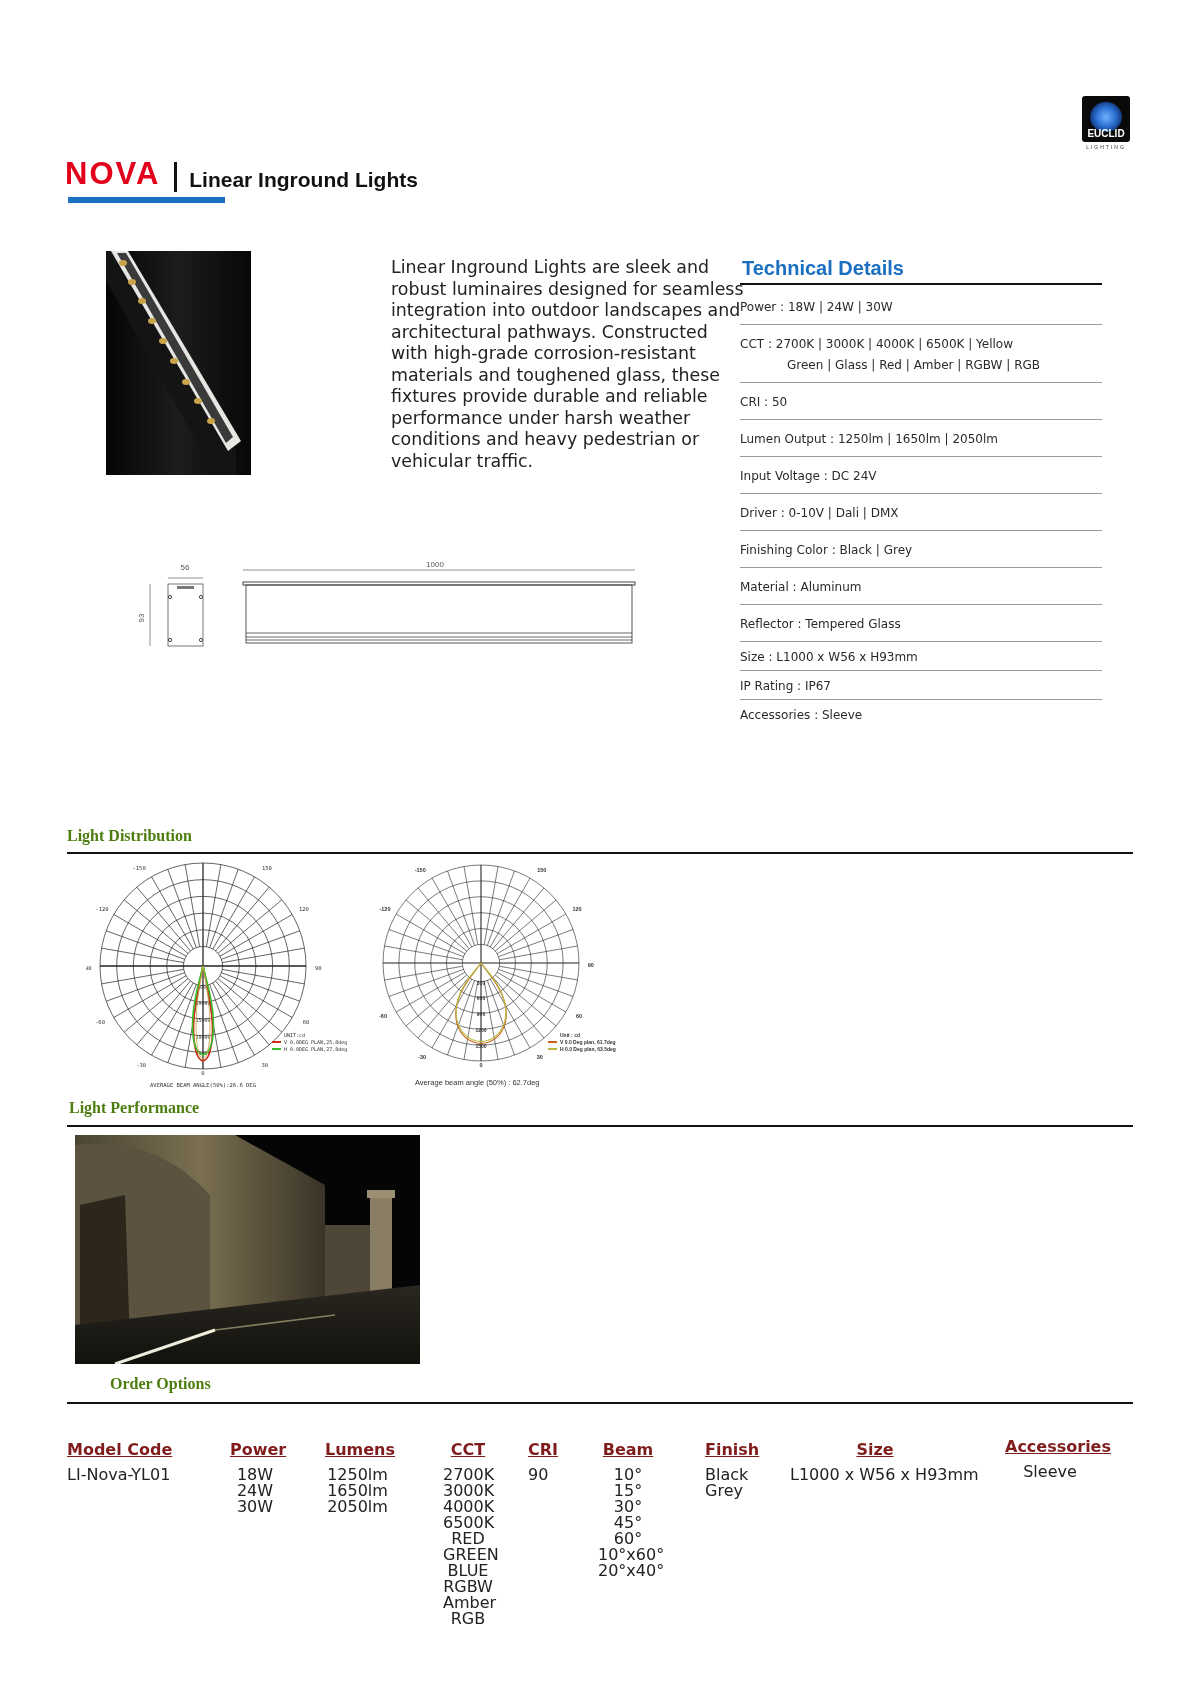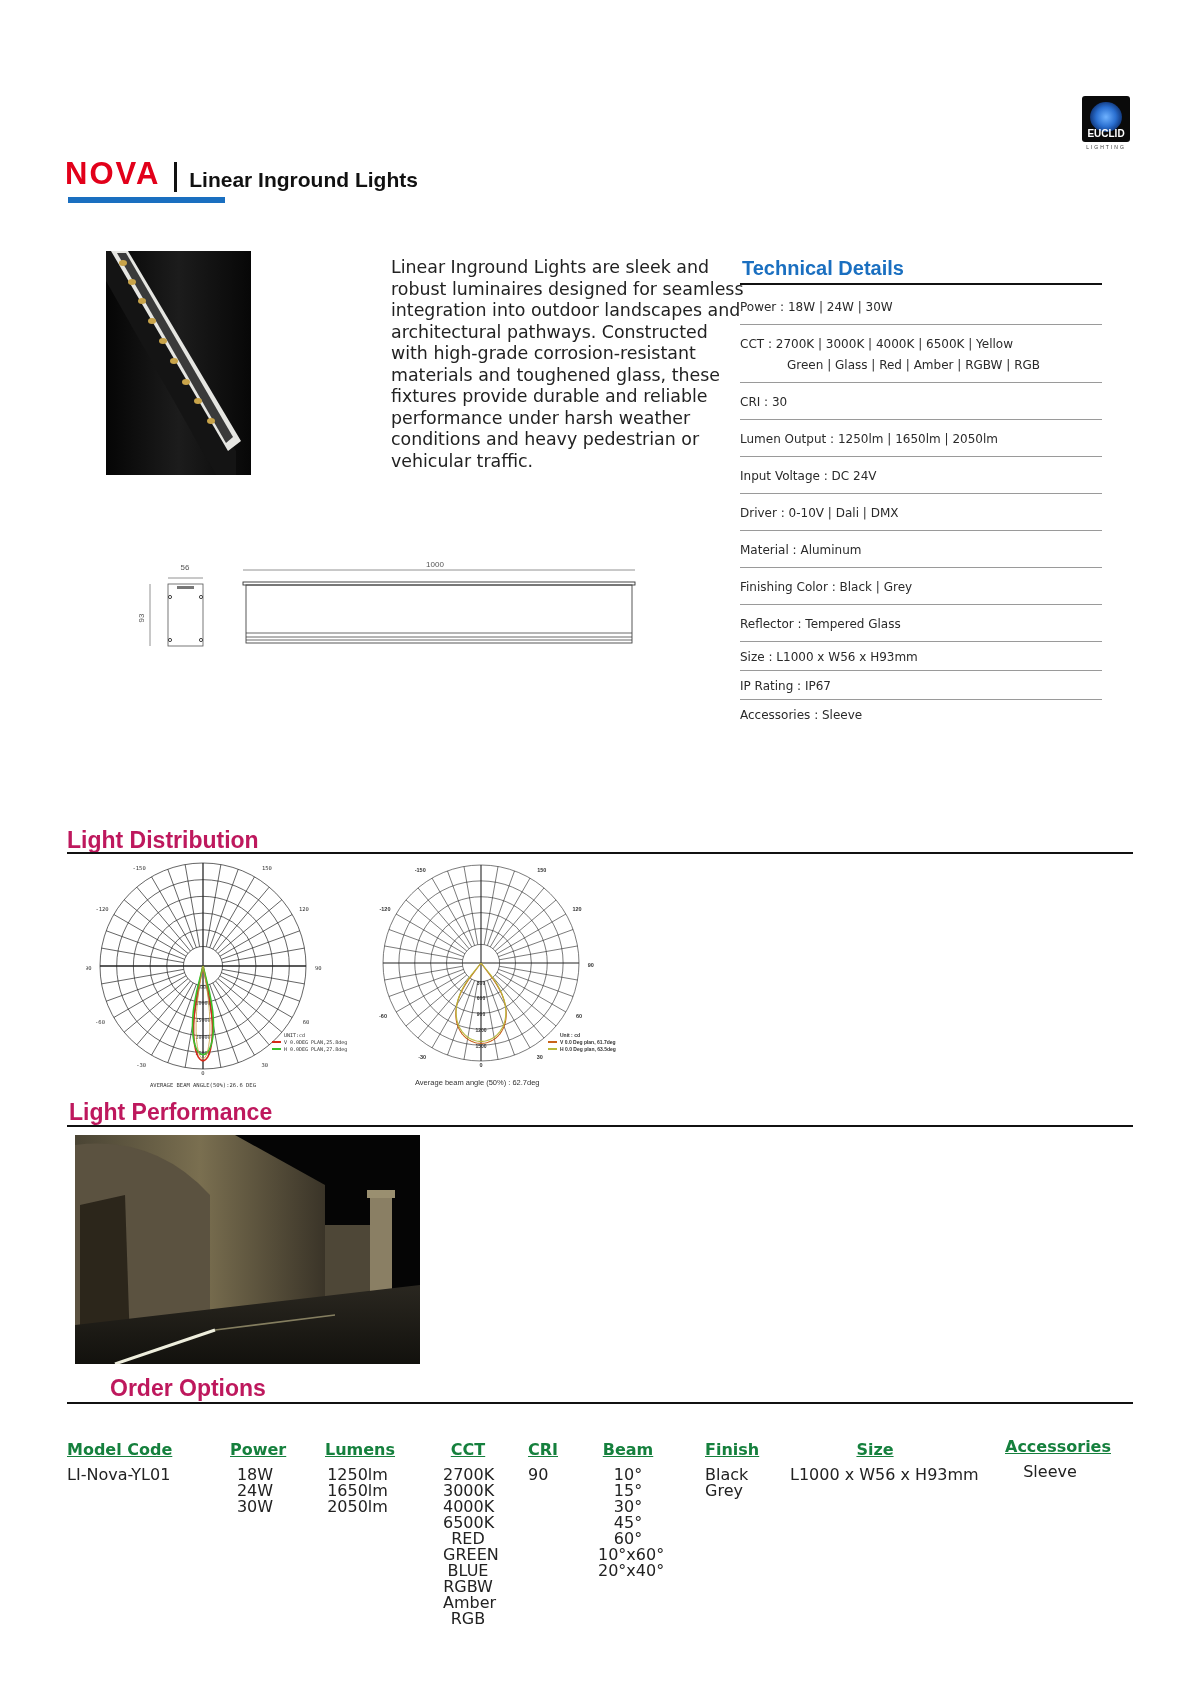--- a/index.html
+++ b/index.html
@@ -34,40 +34,40 @@
   #tech-rule { left: 740px; top: 283px; width: 362px; height: 2px; background: #111; }
   #tech-list { left: 740px; top: 288px; width: 362px; }
   .tech-row { font-size: 12px; color: #2a2a2a; border-bottom: 1px solid #9a9a9a; padding: 9px 0 6px 0; line-height: 21px; }
   .tech-row .cont { padding-left: 47px; display: block; }
   .tech-row .cont2 { padding-left: 140px; display: block; }
 
   
   #dim-drawing { left: 135px; top: 560px; width: 510px; height: 90px; }
 
   
-  .section-title { font-family: Liberation Sans, sans-serif; font-weight: bold; font-size: 23px; color: #be185d; }
+  .section-title { font-family: Liberation Serif, serif; font-weight: bold; font-size: 16px; color: #4d7c0f; }
   .section-rule { height: 2px; background: #111; }
 
   #ld-title { left: 67px; top: 827px; }
   #ld-rule { left: 67px; top: 852px; width: 1066px; }
 
   #polar1 { left: 86px; top: 858px; width: 280px; height: 232px; }
   #polar2 { left: 375px; top: 858px; width: 265px; height: 232px; }
 
   #lp-title { left: 69px; top: 1099px; }
   #lp-rule { left: 67px; top: 1125px; width: 1066px; }
 
   #performance-photo { left: 75px; top: 1135px; width: 345px; height: 229px; overflow: hidden; background: #0a0a08; }
 
   #oo-title { left: 71px; top: 1375px; margin-left: 39px; }
   #oo-rule { left: 67px; top: 1402px; width: 1066px; }
 
   
   .col { position: absolute; top: 1440px; }
-  .col .hdr { font-weight: bold; font-size: 16px; text-decoration: underline; color: #15803d; margin-bottom: 8px; white-space: nowrap; }
+  .col .hdr { font-weight: bold; font-size: 16px; text-decoration: underline; color: #7f1d1d; margin-bottom: 8px; white-space: nowrap; }
   .col .val { font-size: 16px; line-height: 16px; color: #222; white-space: nowrap; }
   .col.center { text-align: center; }
 </style>
 </head>
 <body>
 
 <div id="logo" class="abs">
   <div class="mark">
     <div class="glow"></div>
     <div class="brand">EUCLID</div>
@@ -109,26 +109,26 @@
   </svg>
 </div>
 
 <div id="description" class="abs">Linear Inground Lights are sleek and robust luminaires designed for seamless integration into outdoor landscapes and architectural pathways. Constructed with high-grade corrosion-resistant materials and toughened glass, these fixtures provide durable and reliable performance under harsh weather conditions and heavy pedestrian or vehicular traffic.</div>
 
 <div id="tech-title" class="abs">Technical Details</div>
 <div id="tech-rule" class="abs"></div>
 <div id="tech-list" class="abs">
     <div class="tech-row"><span>Power : 18W | 24W | 30W</span></div>
     <div class="tech-row"><span>CCT : 2700K | 3000K | 4000K | 6500K | Yellow</span><span class="cont">Green | Glass | Red | Amber | RGBW | RGB</span></div>
-    <div class="tech-row"><span>CRI : 30</span></div>
+    <div class="tech-row"><span>CRI : 50</span></div>
     <div class="tech-row"><span>Lumen Output : 1250lm | 1650lm | 2050lm</span></div>
     <div class="tech-row"><span>Input Voltage : DC 24V</span></div>
     <div class="tech-row"><span>Driver : 0-10V | Dali | DMX</span></div>
+    <div class="tech-row"><span>Finishing Color : Black | Grey</span></div>
     <div class="tech-row"><span>Material : Aluminum</span></div>
-    <div class="tech-row"><span>Finishing Color : Black | Grey</span></div>
     <div class="tech-row"><span>Reflector : Tempered Glass</span></div>
     <div class="tech-row" style="padding-top: 5px; padding-bottom: 2px;"><span>Size : L1000 x W56 x H93mm</span></div>
     <div class="tech-row" style="padding-top: 5px; padding-bottom: 2px;"><span>IP Rating : IP67</span></div>
     <div class="tech-row" style="border-bottom: none; padding-top: 5px; padding-bottom: 2px;"><span>Accessories : Sleeve</span></div>
   </div>
 
 <div id="dim-drawing" class="abs">
   <svg width="510" height="90" viewBox="0 0 510 90" font-family="Liberation Sans, sans-serif" font-size="8" fill="#555">
 
     <line x1="33" y1="18" x2="68" y2="18" stroke="#777" stroke-width="0.8"></line>

